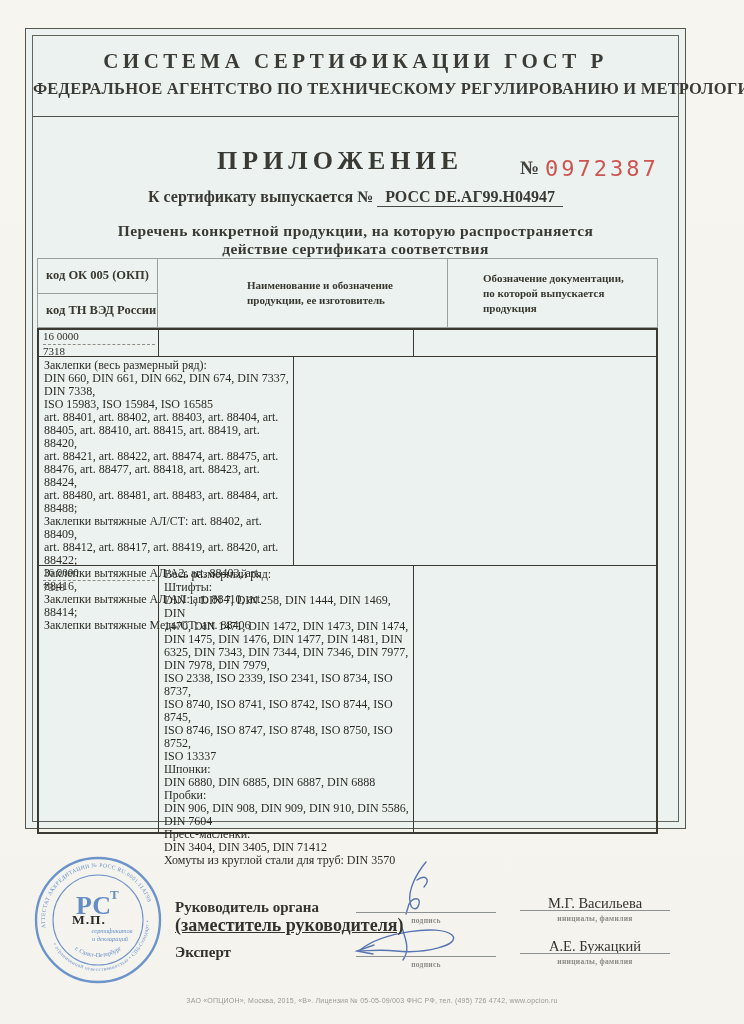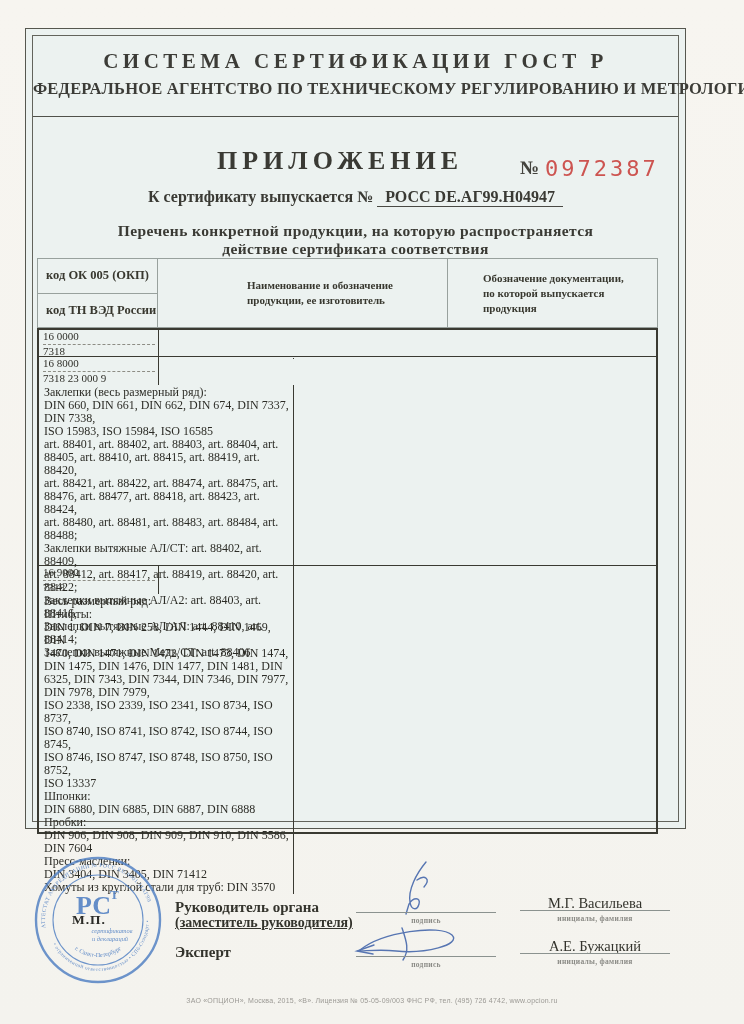--- a/index.html
+++ b/index.html
@@ -40,33 +40,33 @@
   .hc { border-right:1px solid #98a19d; }
   .hc:last-child { border-right:none; }
   .c1 { width:120px; } .c2 { width:255px; } .c3 { flex:1; }
   .th1 { display:flex; flex-direction:column; }
   .th1 .half { flex:1; display:flex; align-items:center; padding-left:8px;
                font-size:12.5px; font-weight:bold; color:#38382f; }
   .th1 .half.top { border-bottom:1px solid #98a19d; }
   .thc { display:flex; align-items:center; justify-content:center; text-align:left;
          font-size:11px; font-weight:bold; color:#38382f; white-space:pre-line; line-height:15px; }
   .tbody { border:2px solid #3a3a32; border-top:2px solid #3a3a32; }
-  .trow { display:flex;flex-direction:column; }
+  .trow { display:flex; }
   .trow + .trow { border-top:1.4px solid #3a3a32; }
   .r1 { height:26px; } .r2 { height:209px; } .r3 { height:267px; }
   .td { border-right:1px solid #3a3a32; }
   .td:last-child { border-right:none; }
   .td1 { padding:1px 3px 0 4px; font-size:11px; line-height:11.5px; color:#2f2f29; }
   .td1 .okp { border-bottom:1px dashed #8d8d85; padding-bottom:1.5px; margin-bottom:1px; }
   .td2 { padding:1.5px 4px 0 5px; font-size:12px; line-height:13px;
          color:#2c2c26; white-space:pre-line; }
 
   
   .role { font-size:15px; font-weight:bold; color:#33332c; white-space:nowrap; }
-  .role-sub { font-size:14px; font-weight:bold; color:#33332c; text-decoration:underline; white-space:nowrap; }
+  .role-sub { font-size:18px; font-weight:bold; color:#33332c; text-decoration:underline; white-space:nowrap; }
   .sig-line { border-bottom:1px solid #8b928f; }
   .caption { font-size:7.5px; color:#8b8b86; text-align:center; letter-spacing:0.3px;font-weight:bold; }
   .name { font-size:14.5px; color:#33332c; text-align:center; white-space:nowrap; }
   .mp { font-size:13.5px; font-weight:bold; color:#2b2b27; letter-spacing:1px; }
 
   .footer-imprint { left:0; top:997px; width:744px; text-align:center;
                     font-family:"Liberation Sans", sans-serif;
                     font-size:7px; color:#9b9994; letter-spacing:0.2px; }
 
   svg text { font-family:"Liberation Serif", serif; }
@@ -111,24 +111,20 @@
     <div class="tbody">
       <div class="trow r1">
         <div class="td c1 td1">
           <div class="okp">16 0000</div>
           <div>7318</div>
         </div>
         <div class="td c2 td2"></div>
         <div class="td c3 td2"></div>
       </div>
       <div class="trow r2">
-        <div class="td c1 td1">
-          <div class="okp">16 8000</div>
-          <div>7318 23 000 9</div>
-        </div>
         <div class="td c2 td2">Заклепки (весь размерный ряд):
 DIN 660, DIN 661, DIN 662, DIN 674, DIN 7337,
 DIN 7338,
 ISO 15983, ISO 15984, ISO 16585
 art. 88401, art. 88402, art. 88403, art. 88404, art.
 88405, art. 88410, art. 88415, art. 88419, art. 88420,
 art. 88421, art. 88422, art. 88474, art. 88475, art.
 88476, art. 88477, art. 88418, art. 88423, art. 88424,
 art. 88480, art. 88481, art. 88483, art. 88484, art.
 88488;

